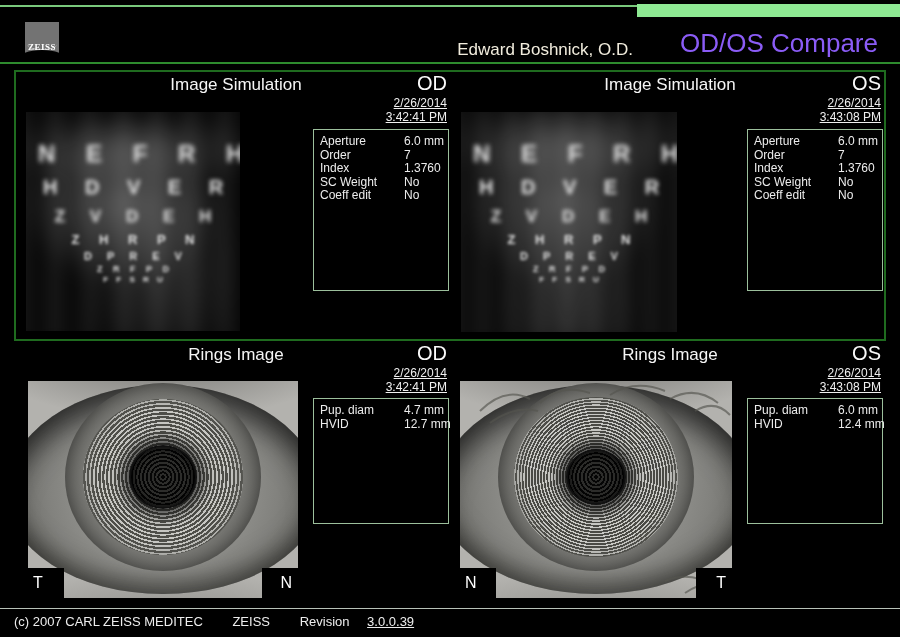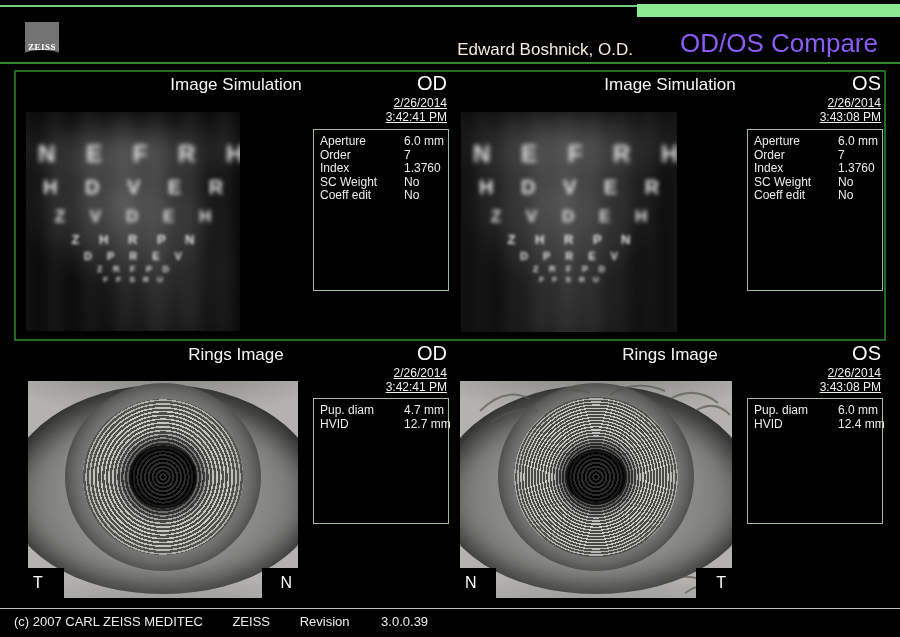--- a/index.html
+++ b/index.html
@@ -90,21 +90,21 @@
   .corner{position:absolute;bottom:0;width:36px;height:30px;background:#000;color:#fff;
      font-size:16px;display:flex;align-items:center;}
   .corner-l{left:0;justify-content:flex-start;padding-left:5px;box-sizing:border-box;}
   .corner-r{right:0;justify-content:flex-end;padding-right:6px;box-sizing:border-box;}
 
   
   .fline{position:absolute;left:0;top:608px;width:100%;height:1px;background:#b7c1b7;}
   .footer{position:absolute;left:14px;top:614px;font-size:13px;color:#ededed;}
   .footer span{margin-right:0;}
   .gap-lg{margin-left:26px;}
-  .gap-sm{margin-left:28px;}
+  .gap-sm{margin-left:14px;text-decoration:underline;}
 </style>
 </head>
 <body>
 
 <div class="screen">
 
   <div class="topline"></div>
   <div class="topbar"></div>
   <div class="logo">ZEISS</div>
   <div class="pname">Edward Boshnick, O.D.</div>

